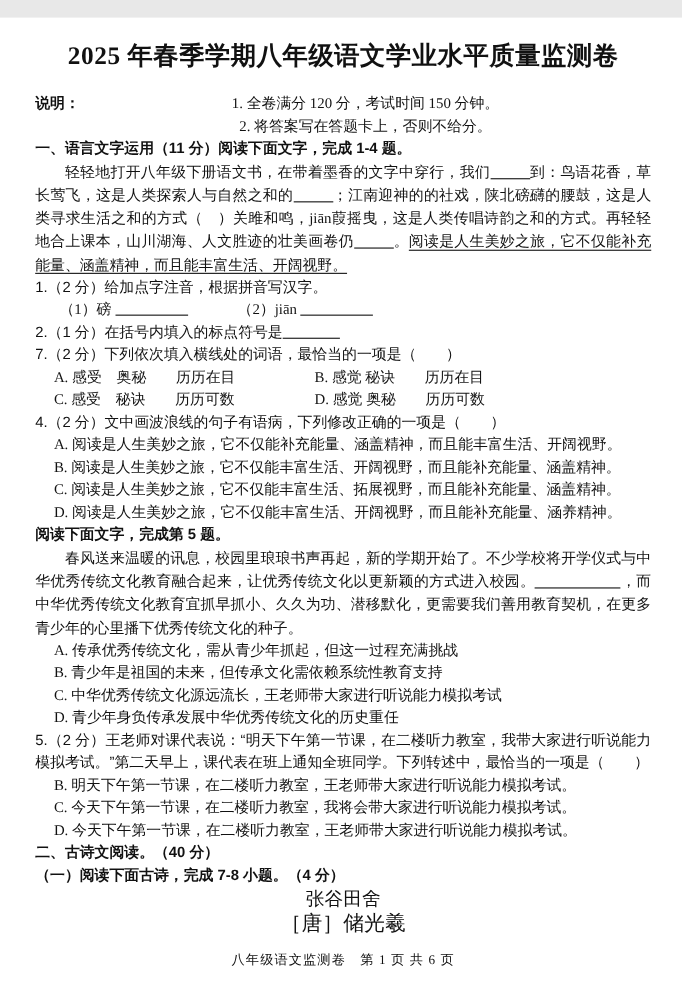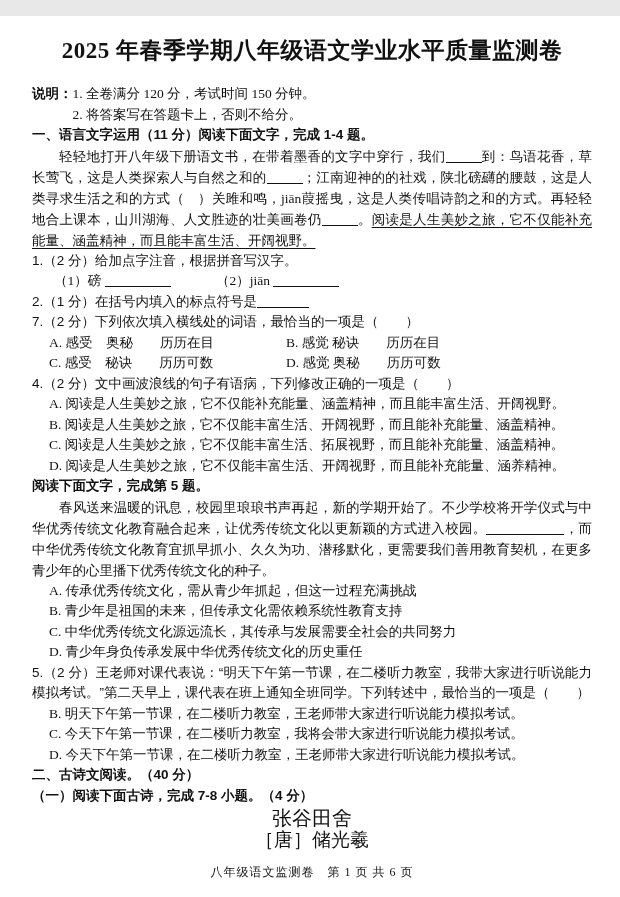--- a/index.html
+++ b/index.html
@@ -18,21 +18,21 @@
   }
   .title {
     font-size:23px;
     line-height:30px;
     font-weight:bold;
     text-align:center;
     margin:6px 0 18px 0;
     font-family:"Liberation Serif", serif;
     letter-spacing:0.5px;
   }
-  .instr { display:flex; }
+  .instr { display:flex;text-align:center; }
   .instr-label {
     font-family:"Liberation Sans", sans-serif;
     font-weight:bold;
     white-space:nowrap;
   }
   .instr-items { flex:1; }
   .line { min-height:20.5px; }
   .h-sans {
     font-family:"Liberation Sans", sans-serif;
     font-weight:bold;
@@ -68,21 +68,21 @@
     bottom:-0.62em;
     transform:translateX(-50%) scale(0.55);
   }
   .q1subs { padding-left:22px; }
   .q1sub2 { margin-left:42px; }
   .opts2col { padding-left:17px; white-space:nowrap; }
   .opts2col .col { display:inline-block; width:237px; }
   .opt { padding-left:17px; white-space:nowrap; }
   .stem-block { text-align:justify; }
   .center { text-align:center; }
-  .poem-title { font-size:20px; margin-top:2px; }
+  .poem-title { font-size:17px; margin-top:2px; }
   .poem-author { font-size:19px; margin-top:1px; }
   .footer {
     text-align:center;
     font-size:12px;
     margin-top:12px;
     letter-spacing:1px;
   }
 </style>
 </head>
 <body>
@@ -126,21 +126,21 @@
   <div class="line opt">B. 阅读是人生美妙之旅，它不仅能丰富生活、开阔视野，而且能补充能量、涵盖精神。</div>
   <div class="line opt">C. 阅读是人生美妙之旅，它不仅能丰富生活、拓展视野，而且能补充能量、涵盖精神。</div>
   <div class="line opt">D. 阅读是人生美妙之旅，它不仅能丰富生活、开阔视野，而且能补充能量、涵养精神。</div>
 
   <div class="line h-sans">阅读下面文字，完成第 5 题。</div>
 
   <p class="passage"><span>春风送来温暖的讯息，校园里琅琅书声再起，新的学期开始了。不少学校将开学仪式与中华优秀传统文化教育融合起来，让优秀传统文化以更新颖的方式进入校园。</span><span class="blank bw78"></span><span>，而中华优秀传统文化教育宜抓早抓小、久久为功、潜移默化，更需要我们善用教育契机，在更多青少年的心里播下优秀传统文化的种子。</span></p>
 
   <div class="line opt">A. 传承优秀传统文化，需从青少年抓起，但这一过程充满挑战</div>
   <div class="line opt">B. 青少年是祖国的未来，但传承文化需依赖系统性教育支持</div>
-  <div class="line opt">C. 中华优秀传统文化源远流长，其传承与发展需要全社会的共同努力</div>
+  <div class="line opt">C. 中华优秀传统文化源远流长，王老师带大家进行听说能力模拟考试</div>
   <div class="line opt">D. 青少年身负传承发展中华优秀传统文化的历史重任</div>
 
   <div class="stem stem-block">5.（2 分）王老师对课代表说：“明天下午第一节课，在二楼听力教室，我带大家进行听说能力模拟考试。”第二天早上，课代表在班上通知全班同学。下列转述中，最恰当的一项是（　　）</div>
   <div class="line opt">B. 明天下午第一节课，在二楼听力教室，王老师带大家进行听说能力模拟考试。</div>
   <div class="line opt">C. 今天下午第一节课，在二楼听力教室，我将会带大家进行听说能力模拟考试。</div>
   <div class="line opt">D. 今天下午第一节课，在二楼听力教室，王老师带大家进行听说能力模拟考试。</div>
 
   <div class="line h-sans">二、古诗文阅读。（40 分）</div>
   <div class="line h-sans">（一）阅读下面古诗，完成 7-8 小题。（4 分）</div>
 

